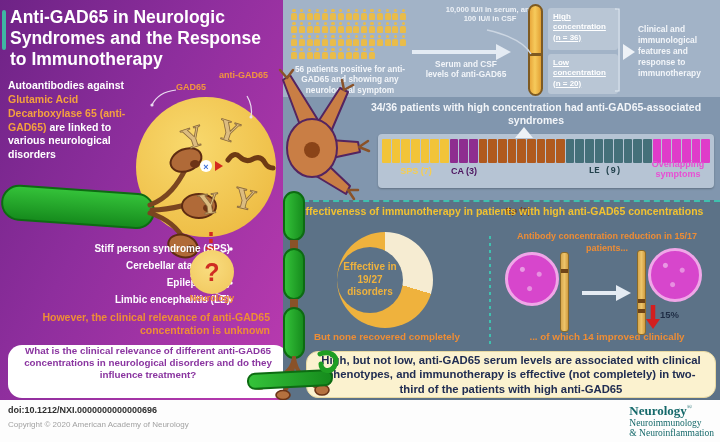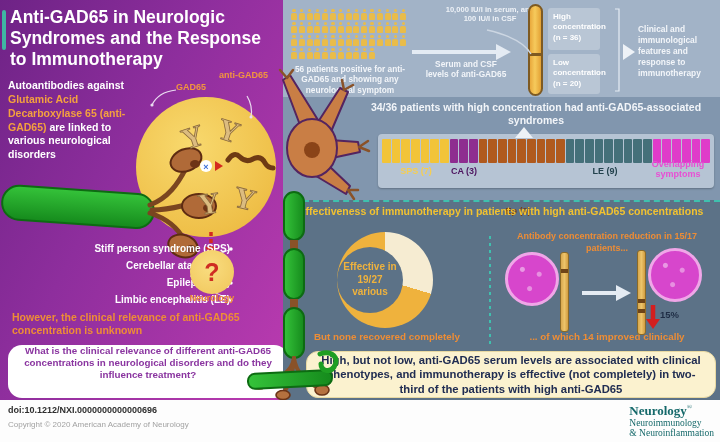--- a/index.html
+++ b/index.html
@@ -16,21 +16,21 @@
   .intro .hl{color:#f4a13e;}
   .mol-label{color:#f2953e;font-size:9px;font-weight:bold;}
   .big-circle{left:136px;top:97px;width:140px;height:140px;border-radius:50%;
     background:radial-gradient(circle at 40% 35%, #f8d96e 0%, #efc049 70%, #e7b23c 100%);}
   .q-circle{left:190px;top:250px;width:44px;height:44px;border-radius:50%;
     background:radial-gradient(circle at 45% 38%, #f9dd80, #f0c559);
     display:flex;align-items:center;justify-content:center;
     color:#cf2c22;font-size:25px;font-weight:bold;}
   .pathology{left:178px;top:293px;width:68px;text-align:center;color:#ef8f35;font-size:9px;font-weight:bold;}
   .syndrome{left:0;width:230px;text-align:right;color:#fdfdff;font-size:10px;font-weight:bold;}
-  .unknown-note{left:12px;top:311px;width:258px;text-align:left;color:#ee8d35;
+  .unknown-note{left:12px;top:311px;width:258px;text-align:right;color:#ee8d35;
     font-size:10.5px;font-weight:bold;line-height:1.25;}
   .study-box{left:8px;top:345px;width:280px;height:53px;background:#ffffff;border-radius:14px;
     text-align:center;color:#8a35a0;}
   .study-box .sq-head{margin-top:4px;font-size:11px;font-weight:bold;color:#7b2a8f;}
   .study-box .sq-text{padding:0 10px;font-size:9.8px;font-weight:bold;line-height:1.22;}
 
   
   .panel-top{left:283px;top:0;width:437px;height:97px;background:#a2b3c7;}
   .panel-mid{left:283px;top:97px;width:437px;height:103px;background:#8196ae;}
   .panel-bottom{left:283px;top:200px;width:437px;height:200px;background:#5c7287;
@@ -41,22 +41,22 @@
   .person{position:relative;width:6px;height:11px;}
   .person::before{content:'';position:absolute;left:1.4px;top:0;width:3.2px;height:3.2px;border-radius:50%;background:#e9bc4a;}
   .person::after{content:'';position:absolute;left:0;top:3.8px;width:6px;height:7px;border-radius:2px 2px 1px 1px;background:#e9bc4a;}
   .cohort-caption{left:283px;top:64px;width:134px;text-align:center;color:#f2f5f9;
     font-size:8.3px;font-weight:bold;line-height:1.25;}
   .cutoff-note{left:440px;top:5px;width:100px;text-align:center;color:#eef2f7;font-size:7.6px;font-weight:bold;line-height:1.25;}
   .flow-label{left:423px;top:59px;width:86px;text-align:center;color:#f2f5f9;font-size:8.3px;font-weight:bold;line-height:1.25;}
   .tube{left:528px;top:4px;width:15px;height:92px;border-radius:8px;
     background:linear-gradient(90deg,#e9a93c,#f6ca5c 45%,#e3a134);border:2px solid #7e5a22;box-sizing:border-box;}
   .tube::after{content:'';position:absolute;left:0;right:0;top:47px;height:3px;background:#7e5a22;}
-  .conc-box{left:548px;width:52px;background:rgba(255,255,255,0.25);border-radius:3px;
-    color:#ffffff;font-size:8px;font-weight:bold;line-height:1.3;padding:4px 5px;box-sizing:border-box;}
+  .conc-box{left:548px;width:70px;background:rgba(255,255,255,0.25);border-radius:3px;
+    color:#ffffff;font-size:8px;font-weight:bold;line-height:1.3;padding:4px 5px;box-sizing:border-box;text-decoration:underline;}
   .outcome-label{left:638px;top:24px;width:80px;color:#f2f5f9;font-size:8.4px;font-weight:bold;line-height:1.3;}
 
   
   .mid-heading{left:370px;top:101px;width:332px;text-align:center;color:#f2f5f9;
     font-size:10.5px;font-weight:bold;line-height:1.25;}
   .bar-wrap{left:378px;top:134px;width:336px;height:54px;background:#b6c4d4;border-radius:4px;
     box-shadow:0 1px 2px rgba(0,0,0,.25);}
   .bar-segments{left:382px;top:139px;width:328px;height:24px;display:flex;gap:1px;}
   .seg{flex:1;border-radius:1px;}
   .seg-label{position:absolute;top:166px;width:60px;text-align:center;font-size:9px;font-weight:bold;}
@@ -296,30 +296,30 @@
       <div class="seg" style="background: rgb(223, 59, 201);"></div>
       <div class="seg" style="background: rgb(223, 59, 201);"></div>
       <div class="seg" style="background: rgb(223, 59, 201);"></div>
       <div class="seg" style="background: rgb(223, 59, 201);"></div>
       <div class="seg" style="background: rgb(223, 59, 201);"></div>
       <div class="seg" style="background: rgb(223, 59, 201);"></div>
     </div>
   <div class="abs seg-label" style="left: 386px; color: rgb(245, 206, 82);">SPS (7)</div>
   <div class="abs seg-label" style="left: 434px; color: rgb(77, 21, 96);">CA (3)</div>
   <div class="abs seg-label" style="left: 488px; color: rgb(124, 63, 16); margin-top: 40px;">Ep (9)</div>
-  <div class="abs seg-label" style="left: 575px; color: rgb(35, 66, 77);">LE (9)</div>
+  <div class="abs seg-label" style="left: 575px; color: rgb(35, 66, 77); font-family: Liberation Mono, monospace;">LE (9)</div>
   <div class="abs seg-label" style="left: 638px; width: 80px; top: 160px; line-height: 1.1; color: rgb(232, 79, 212);">Overlapping symptoms</div>
 
   <div class="abs bottom-heading">Effectiveness of immunotherapy in patients with high anti-GAD65 concentrations</div>
 
   <div class="abs donut" style="background: conic-gradient(rgb(246, 236, 210) 0deg, rgb(246, 236, 210) 106.667deg, rgb(239, 178, 61) 106.667deg, rgb(239, 178, 61) 360deg);">
     <div class="donut-hole">
       <span>Effective in</span>
       <span>19/27</span>
-      <span>various</span>
+      <span>disorders</span>
     </div>
   </div>
   <div class="abs no-recovery">But none recovered completely</div>
 
   <div class="abs reduction-heading">Antibody concentration reduction in 15/17 patients...</div>
 
   <div class="abs dish" style="left:505px;top:252px;"></div>
   <div class="abs stick" style="left:560px;top:252px;height:80px;">
     <span class="band" style="top:16px;"></span>
   </div>

